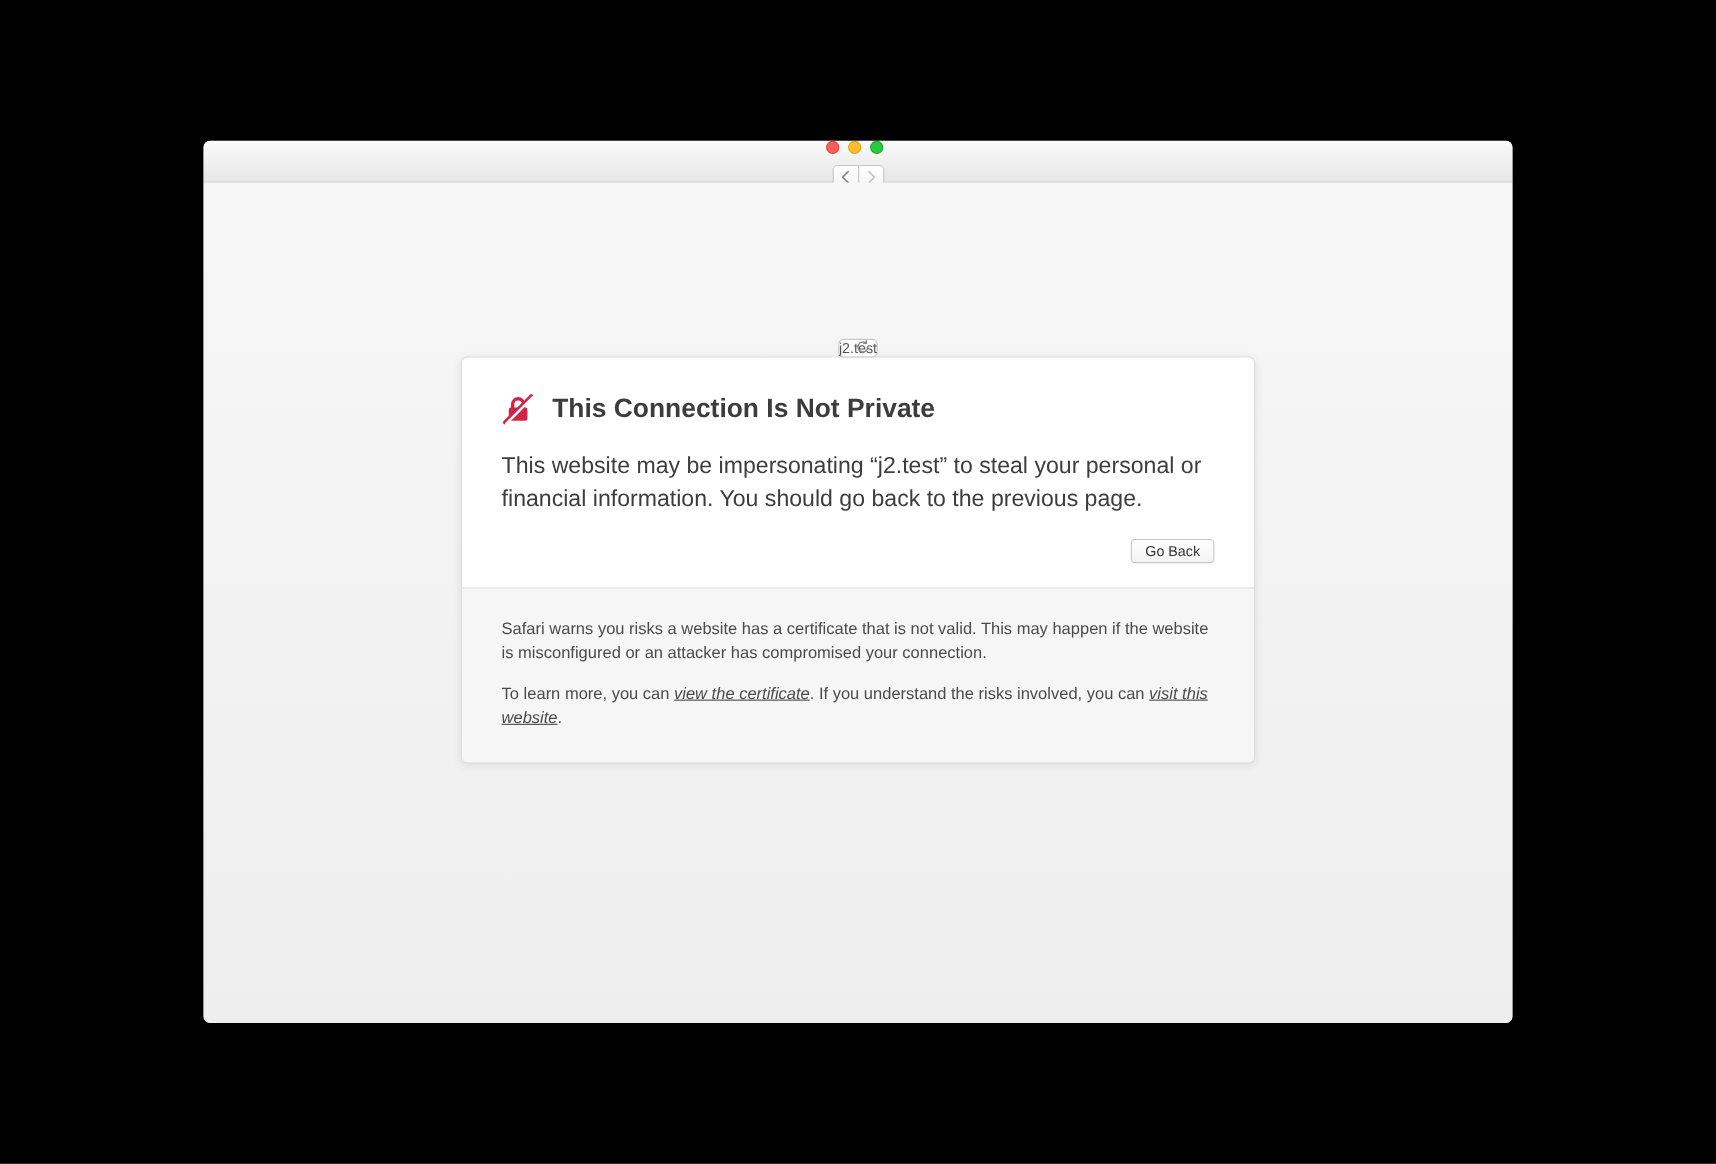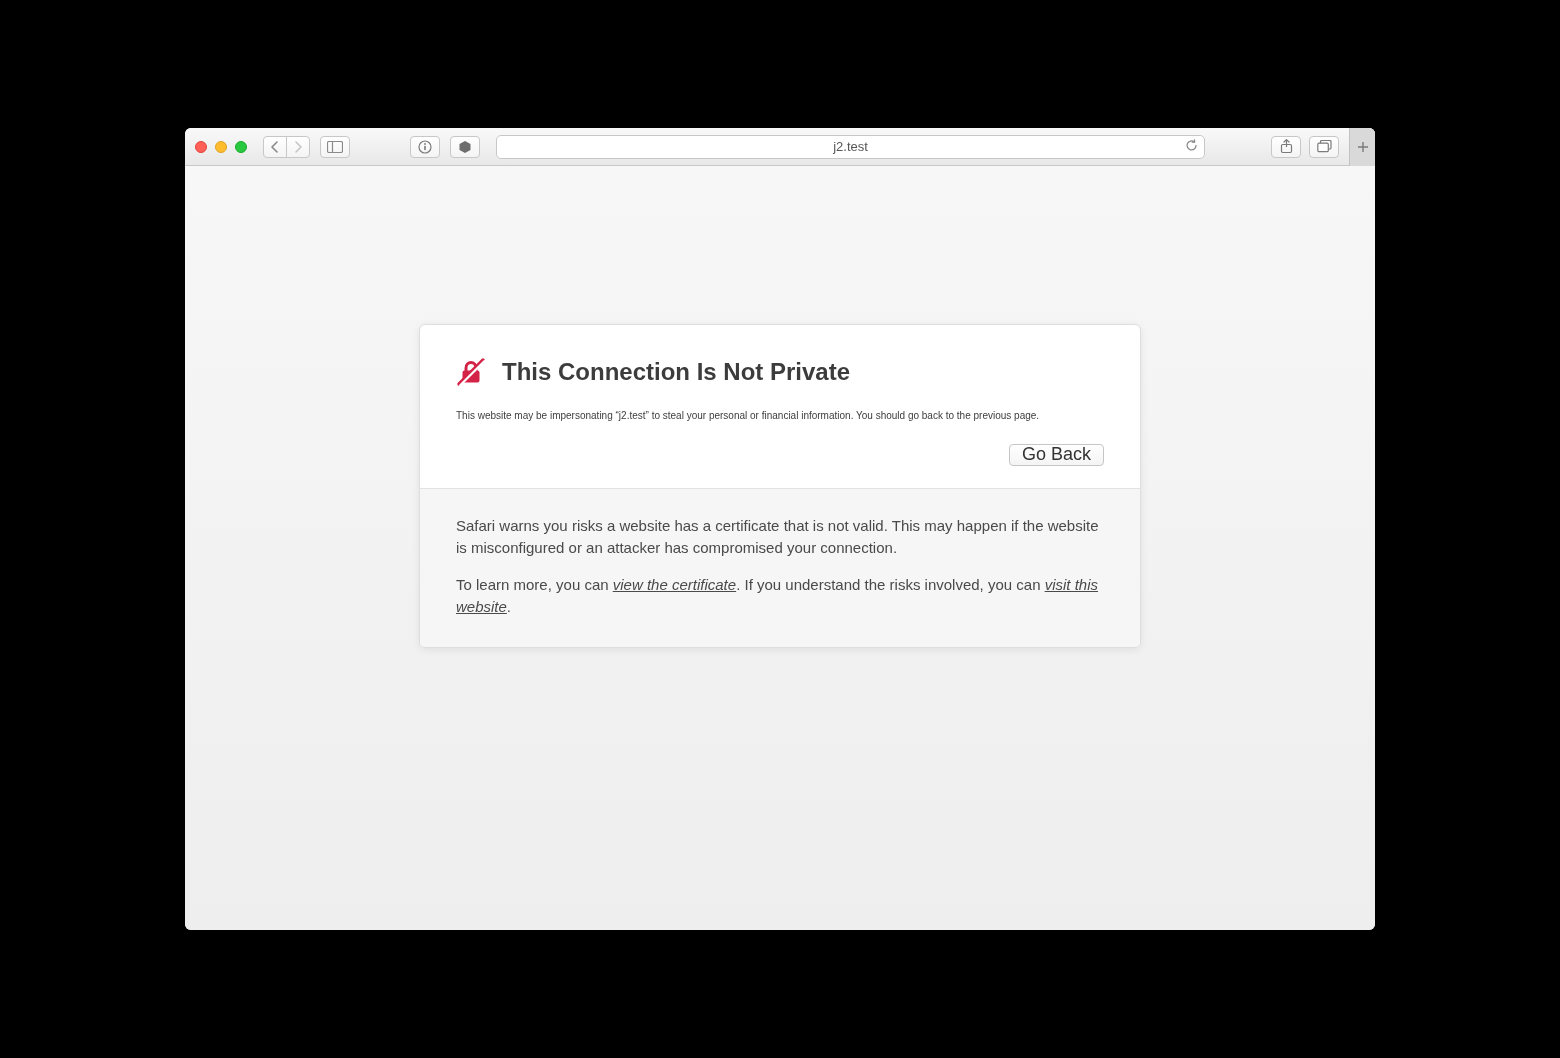--- a/index.html
+++ b/index.html
@@ -25,20 +25,21 @@
     }
     
     .toolbar {
       height: 38px;
       background: linear-gradient(to bottom, #f9f9f9, #e8e8e8);
       border-bottom: 1px solid #c8c8c8;
       display: flex;
       align-items: center;
       padding: 0 10px;
       gap: 10px;
+      flex-direction: column;
     }
     .traffic-lights {
       display: flex;
       gap: 8px;
       align-items: center;
       margin-right: 6px;
     }
     .traffic-light {
       width: 12px; height: 12px; border-radius: 50%;
     }
@@ -130,33 +131,33 @@
       gap: 16px;
       margin-bottom: 22px;
     }
     .title-row h1 {
       font-size: 24px;
       font-weight: 700;
       color: #3c3c3c;
     }
     .warn-icon { width: 30px; height: 30px; flex: 0 0 30px; }
     .desc {
-      font-size: 10px;
+      font-size: 21px;
       line-height: 1.45;
       color: #3d3d3d;
       margin-bottom: 20px;
     }
     .actions {
       display: flex;
       justify-content: flex-end;
     }
     .mac-btn {
       height: 22px;
       padding: 0 12px;
-      font-size: 18px;
+      font-size: 13px;
       background: linear-gradient(to bottom,#ffffff,#f4f4f4);
       border: 1px solid #c6c6c6;
       border-radius: 4px;
       color: #333;
       display:inline-flex; align-items:center;
       cursor: default;
     }
     .panel-bottom {
       border-top: 1px solid #e2e2e2;
       background: #f6f6f6;

